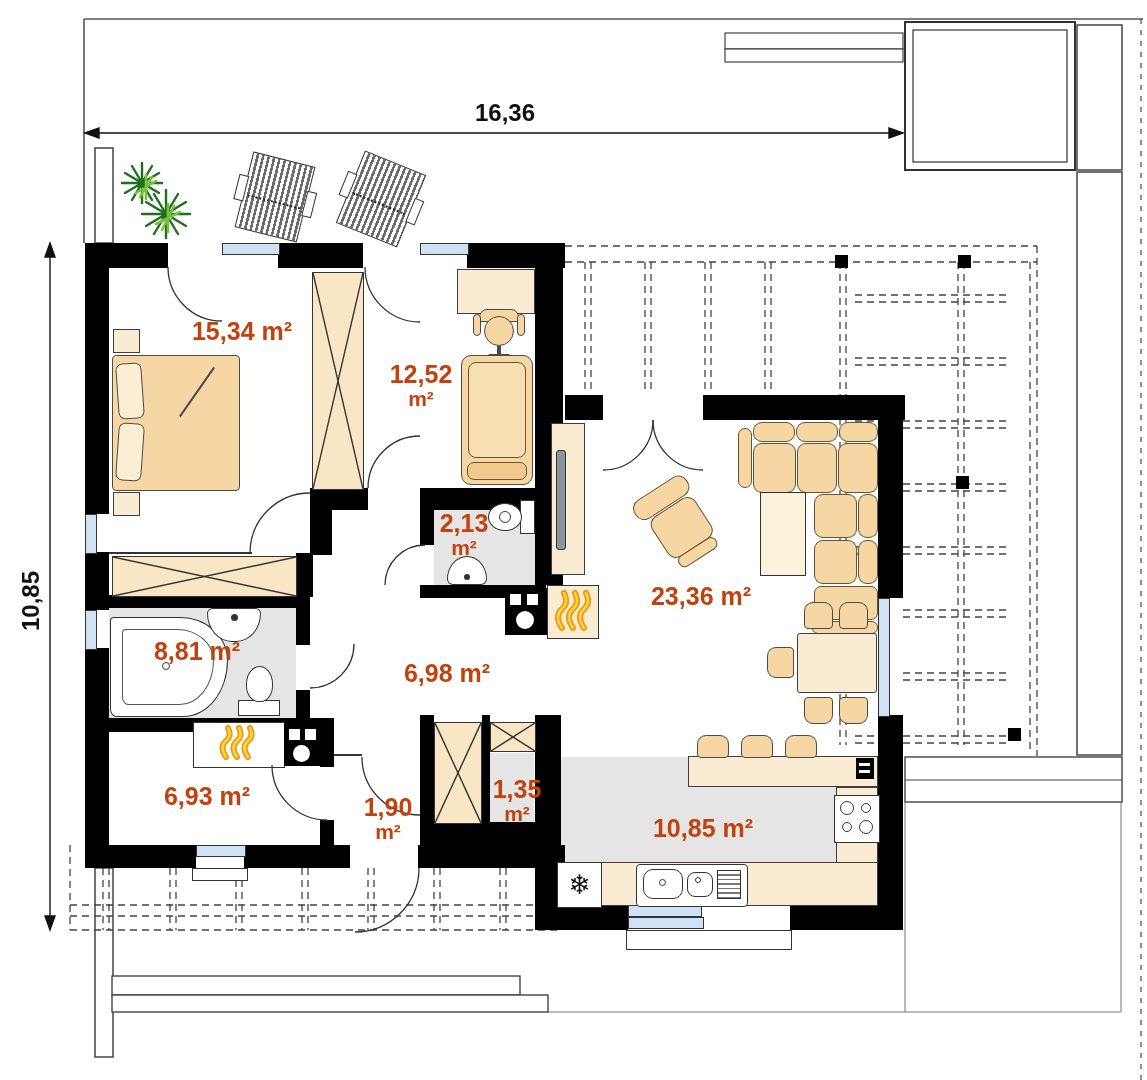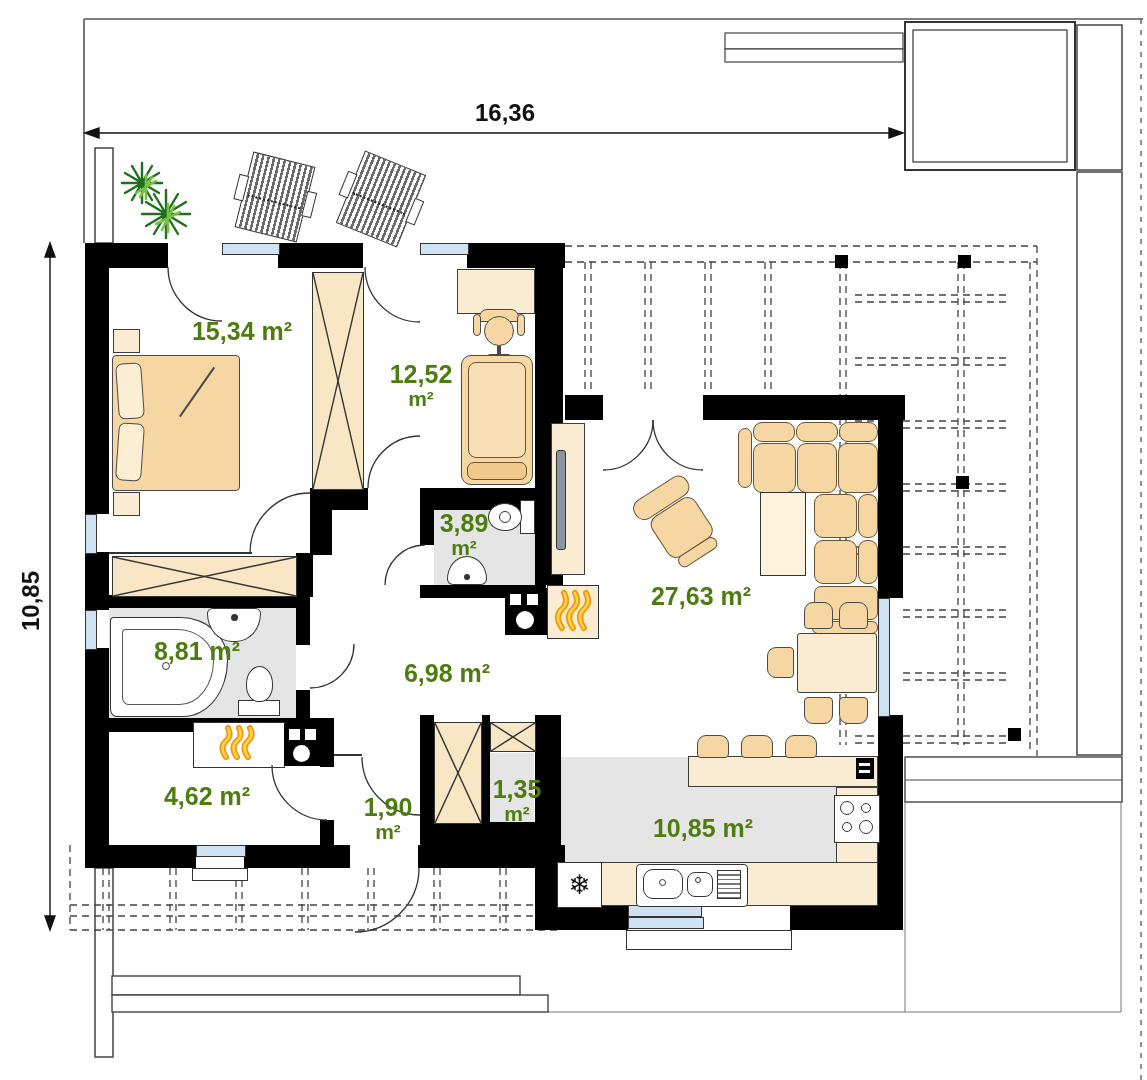--- a/index.html
+++ b/index.html
@@ -11,21 +11,21 @@
   .svgabs{position:absolute;left:0;top:0;pointer-events:none}
   .floor{position:absolute;background:#e5e5e5}
   .tan1{background:#f6d6a2;border:1.6px solid #4a4a4a;border-radius:8px}
   .tan2{background:#faecd2;border:1.4px solid #3d3d3d}
   .whitebox{background:#fff;border:1.6px solid #333}
   .win{background:#fff;display:flex;align-items:center;justify-content:center}
   .win b{display:block;background:#cfe2f4;border:1px solid #333}
   .win.h b{width:100%;height:10px}
   .win.v b{width:10px;height:100%}
   .lbl{position:absolute;transform:translate(-50%,-50%);font-weight:bold;font-size:25px;
-       color:#4d7c0f;white-space:nowrap;z-index:40}
+       color:#c2410c;white-space:nowrap;z-index:40}
   .lbl.two{display:flex;flex-direction:column;align-items:center;line-height:1.02}
   .lbl .unit{font-size:21px;font-weight:bold}
   .dim{position:absolute;transform:translate(-50%,-50%);font-weight:bold;font-size:24px;color:#111;z-index:40}
   .dim.rot{transform:translate(-50%,-50%) rotate(-90deg)}
   .xbox{position:absolute;background:#f8e6c4;border:1.5px solid #333}
   .xbox svg{position:absolute;left:0;top:0;width:100%;height:100%}
   .xbox line{stroke:#333;stroke-width:1.4}
   .chim{background:#000}
   .chim i{background:#fff}
   .lounge{position:absolute;border:1.4px solid #333;
@@ -346,33 +346,33 @@
     <i style="left:3px;top:5px;width:11px;height:3px;background:#fff"></i>
     <i style="left:3px;top:12px;width:11px;height:3px;background:#fff"></i>
   </div>
 
   <div class="lbl" style="left:242px;top:331px">15,34 m²</div>
   <div class="lbl two" style="left:421px;top:385px">
     <span>12,52</span>
     <span class="unit">m²</span>
   </div>
   <div class="lbl two" style="left:464px;top:534px">
-    <span>3,89</span>
+    <span>2,13</span>
     <span class="unit">m²</span>
   </div>
   <div class="lbl" style="left:197px;top:651px">8,81 m²</div>
-  <div class="lbl" style="left:207px;top:796px">4,62 m²</div>
+  <div class="lbl" style="left:207px;top:796px">6,93 m²</div>
   <div class="lbl two" style="left:388px;top:818px">
     <span>1,90</span>
     <span class="unit">m²</span>
   </div>
   <div class="lbl two" style="left:517px;top:800px;z-index:41">
     <span>1,35</span>
     <span class="unit">m²</span>
   </div>
   <div class="lbl" style="left:447px;top:673px">6,98 m²</div>
-  <div class="lbl" style="left:701px;top:596px">27,63 m²</div>
+  <div class="lbl" style="left:701px;top:596px">23,36 m²</div>
   <div class="lbl" style="left:703px;top:828px">10,85 m²</div>
 
   <div class="dim" style="left:505px;top:113px">16,36</div>
   <div class="dim rot" style="left:31px;top:601px">10,85</div>
 
 </div>
 
 </body></html>

